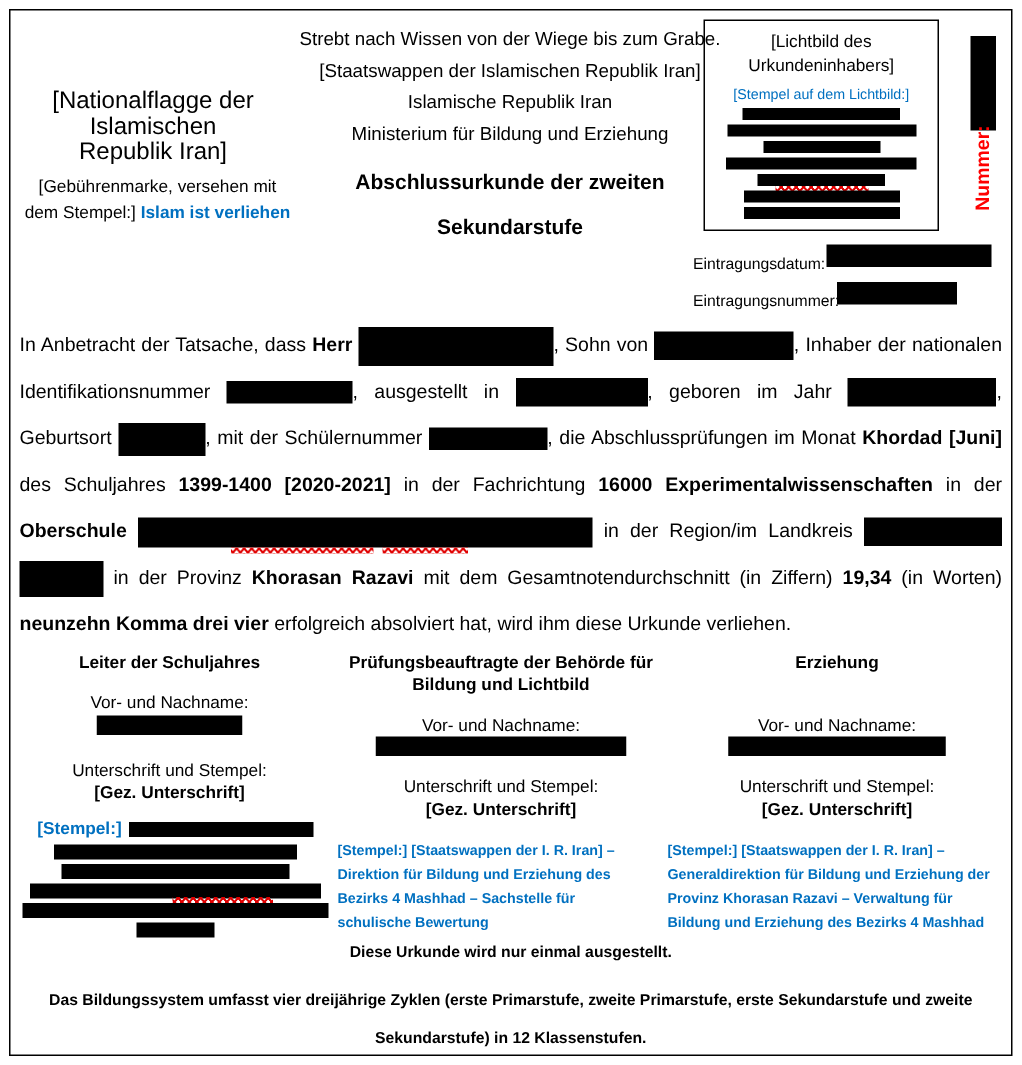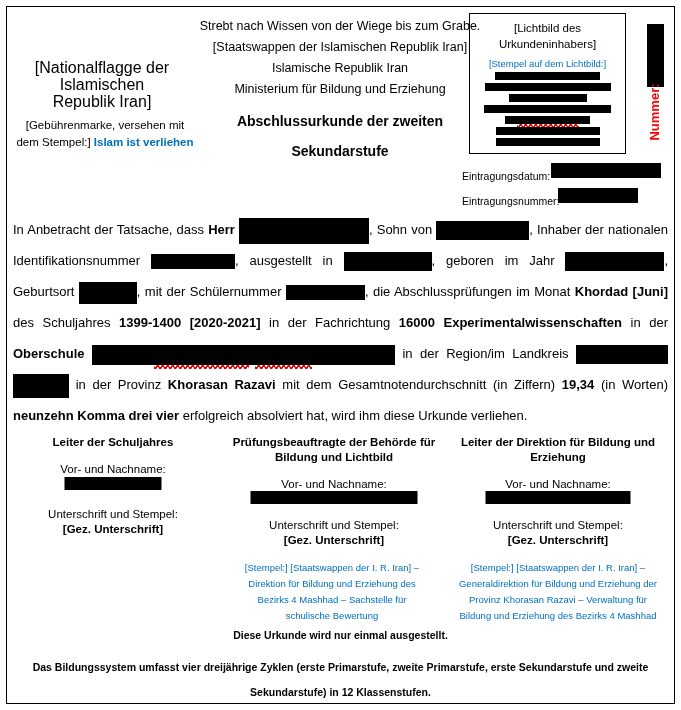--- a/index.html
+++ b/index.html
@@ -72,21 +72,21 @@
   .c3 .sig-sig-label{top:83px;}  .c3 .sig-sig-value{top:98px;}
 
   
   .stamp-left{left:6px;top:538px;width:208px;}
   .sl-row1{display:flex;justify-content:center;align-items:center;gap:5px;height:15px;}
   .sl-label{color:#0070C0;font-weight:bold;font-size:11.5px;white-space:nowrap;}
   .sl-bar1{height:10px;background:#000;}
   .sbar{height:10px;background:#000;margin:3px auto 0;position:relative;}
 
   
-  .stamp-blue{color:#0070C0;font-weight:normal;font-size:9.5px;line-height:16px;text-align:center;}
+  .stamp-blue{color:#0070C0;font-weight:bold;font-size:9.5px;line-height:16px;text-align:left;}
   .stamp-mid{left:218px;top:553px;width:214px;}
   .stamp-right{left:438px;top:553px;width:226px;}
 
   
   .foot1{left:0;right:0;top:622px;text-align:center;font-weight:bold;font-size:10.5px;}
   .foot2{left:0;right:0;top:648px;text-align:center;font-weight:bold;font-size:10.5px;line-height:25px;}
 </style>
 </head>
 <body>
 
@@ -156,29 +156,43 @@
         <div>Bildung und Lichtbild</div>
       </div>
       <div class="sig-name-label">Vor- und Nachname:</div>
       <div class="sig-bar"></div>
       <div class="sig-sig-label">Unterschrift und Stempel:</div>
       <div class="sig-sig-value">[Gez. Unterschrift]</div>
     </div>
 
     <div class="sig-col c3">
       <div class="sig-title">
-        <div>Leiter der Direktion für Bildung und</div>
         <div>Erziehung</div>
       </div>
       <div class="sig-name-label">Vor- und Nachname:</div>
       <div class="sig-bar"></div>
       <div class="sig-sig-label">Unterschrift und Stempel:</div>
       <div class="sig-sig-value">[Gez. Unterschrift]</div>
     </div>
 
+    <div class="stamp-left">
+      <div class="sl-row1">
+        <span class="sl-label">[Stempel:]</span>
+        <span class="sl-bar1" style="width: 123px;"></span>
+      </div>
+      <div style="position:static;">
+          <div class="sbar" style="width: 162px;"></div>
+          <div class="sbar" style="width: 152px;"></div>
+          <div class="sbar" style="width: 194px;">
+            <i class="sq sq-stamp"></i>
+          </div>
+          <div class="sbar" style="width: 204px;"></div>
+          <div class="sbar" style="width: 52px;"></div>
+        </div>
+    </div>
 
     <div class="stamp-blue stamp-mid">
       <div class="nowrap">[Stempel:] [Staatswappen der I. R. Iran] –</div>
       <div class="nowrap">Direktion für Bildung und Erziehung des</div>
       <div class="nowrap">Bezirks 4 Mashhad – Sachstelle für</div>
       <div class="nowrap">schulische Bewertung</div>
     </div>
     <div class="stamp-blue stamp-right">
       <div class="nowrap">[Stempel:] [Staatswappen der I. R. Iran] –</div>
       <div class="nowrap">Generaldirektion für Bildung und Erziehung der</div>

